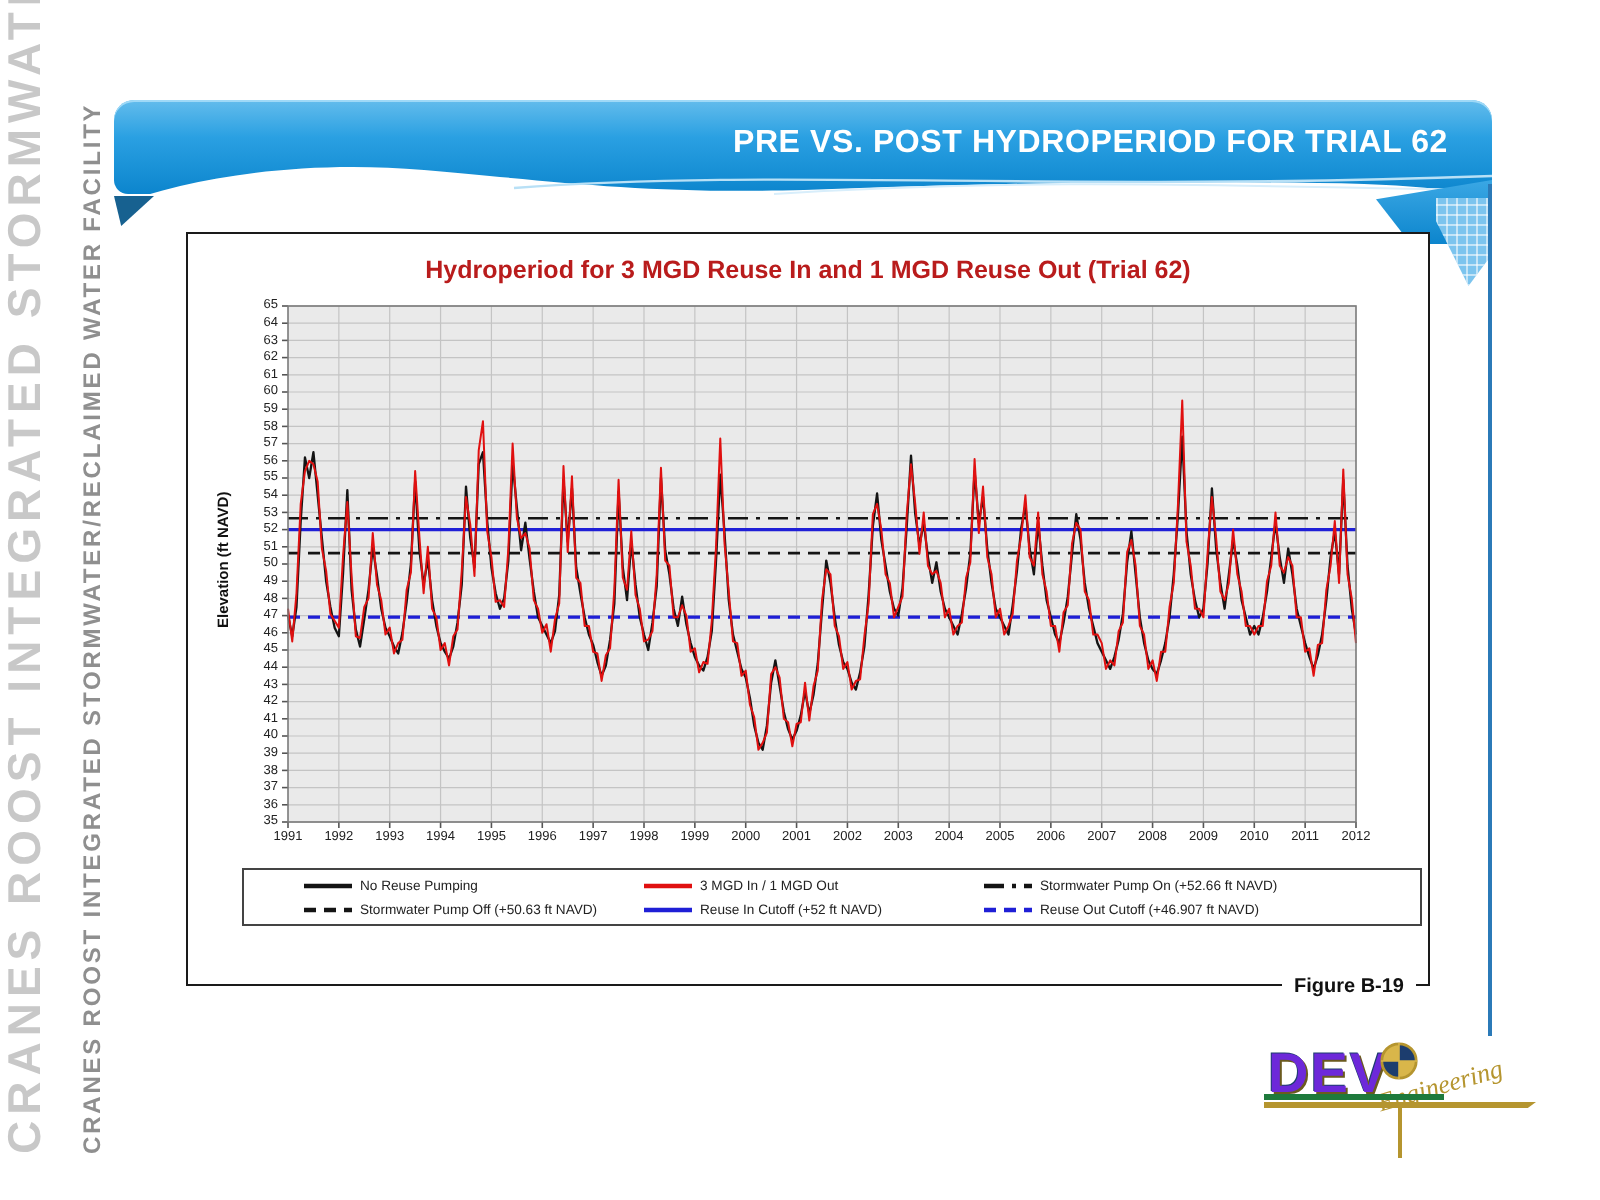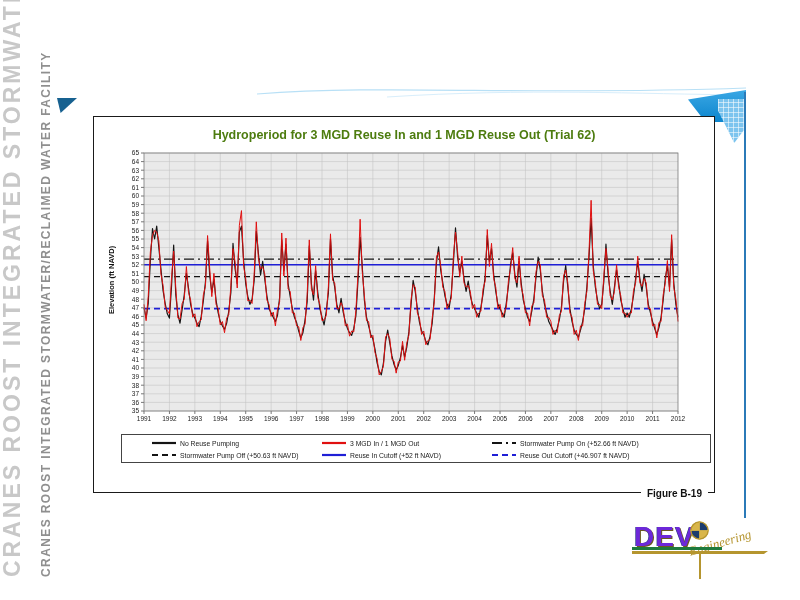--- a/index.html
+++ b/index.html
@@ -22,21 +22,21 @@
         background:linear-gradient(#3aa7e4,#0c85cd);clip-path:polygon(0 30%,100% 0,100% 100%,30% 100%);}
   #checker{position:absolute;left:718px;top:99px;width:28px;height:44px;background:#7cc4ee;
         background-image:repeating-linear-gradient(0deg,rgba(255,255,255,.55) 0 1px,transparent 1px 5px),
                          repeating-linear-gradient(90deg,rgba(255,255,255,.55) 0 1px,transparent 1px 5px);
         clip-path:polygon(0 0,100% 0,100% 64%,58% 100%,0 26%);}
   #blue-rule{position:absolute;left:744px;top:92px;width:2px;height:426px;background:#2b7ab8;}
   
   #chart-frame{position:absolute;left:93px;top:116px;width:620px;height:375px;
         border:1.4px solid #1a1a1a;background:#fff;}
   #chart-title{position:absolute;left:0;top:11px;width:100%;text-align:center;
-        font-size:12.5px;font-weight:bold;color:#4d7c0f;}
+        font-size:12.5px;font-weight:bold;color:#b91c1c;}
   #y-axis-title{left:22px;top:188px;font-size:7.5px;font-weight:bold;color:#111;}
   #plot{position:absolute;left:50px;top:36px;width:534px;height:258px;overflow:visible;}
   .tick{position:absolute;font-size:6.5px;color:#222;}
   .ytick{width:14px;text-align:right;}
   .xtick{width:22px;text-align:center;}
   
   #legend-box{position:absolute;left:27px;top:317px;width:588px;height:27px;border:1px solid #444;}
   .lgd-item{position:absolute;display:flex;align-items:center;height:12px;}
   .lgd-label{font-size:6.8px;color:#222;margin-left:4px;white-space:nowrap;}
   
@@ -55,20 +55,23 @@
   #logo-vline{position:absolute;left:69px;top:36px;width:2px;height:25px;background:#b5952f;}
 </style>
 </head>
 <body>
 
 <div id="page">
 
   <div id="side-large" class="vtext">CRANES ROOST INTEGRATED STORMWATER</div>
   <div id="side-small" class="vtext">CRANES ROOST INTEGRATED STORMWATER/RECLAIMED WATER FACILITY</div>
 
+  <div id="banner">
+    <div id="banner-title">PRE VS. POST HYDROPERIOD FOR TRIAL 62</div>
+  </div>
   <svg id="wave" viewBox="0 0 689 50">
     <path d="M0,33 C40,18 95,10 155,15 C225,21 265,27 345,25 C455,21 545,20 625,22 C655,23 678,26 689,30 L689,50 L0,50 Z" fill="#ffffff"></path>
     <path d="M200,24 C330,14 470,26 689,18" fill="none" stroke="#b8e0f6" stroke-width="1.2"></path>
     <path d="M330,27 C470,18 580,24 689,25" fill="none" stroke="#d8eefb" stroke-width="1"></path>
   </svg>
   <div id="pennant"></div>
   <div id="checker"></div>
   <div id="flap"></div>
   <div id="blue-rule"></div>
 

